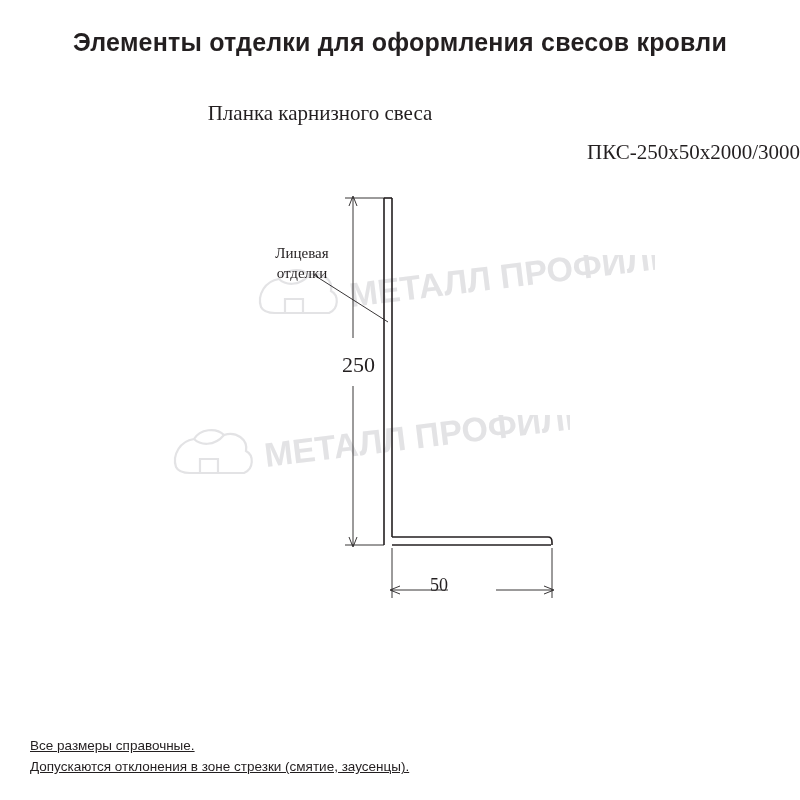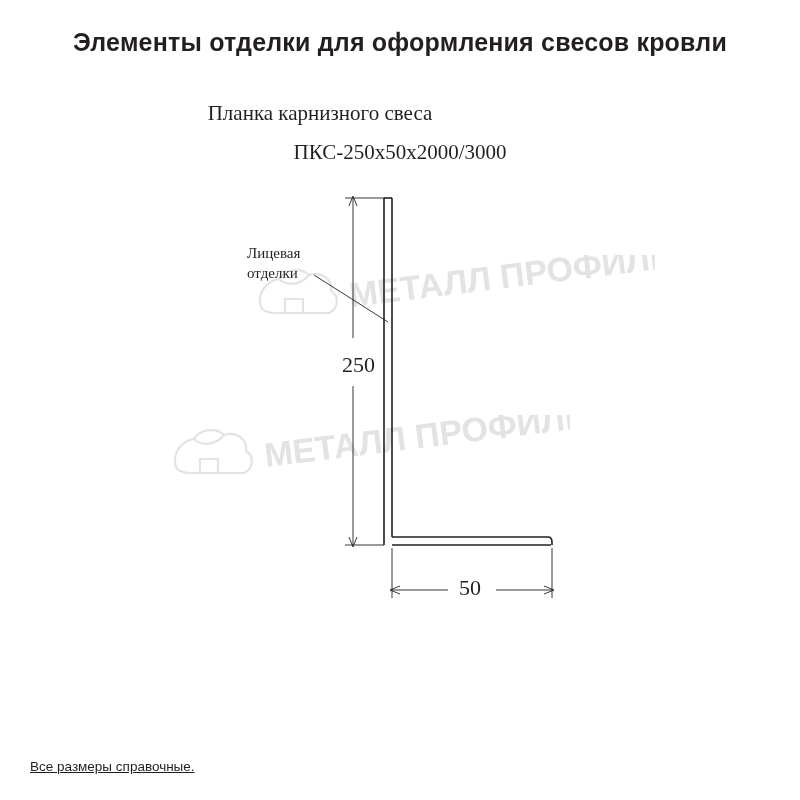--- a/index.html
+++ b/index.html
@@ -42,21 +42,21 @@
     font-size: 21px;
     font-family: "Liberation Serif", serif;
     color: #231f20;
   }
 
   .subtitle-2 {
     position: absolute;
     top: 140px;
     left: 0;
     width: 800px;
-    text-align: center;
+    text-align: right;
     font-size: 21px;
     font-family: "Liberation Serif", serif;
     color: #231f20;
   }
 
   .drawing {
     position: absolute;
     top: 170px;
     left: 0;
     width: 800px;
@@ -68,21 +68,21 @@
     pointer-events: none;
   }
   .wm-1 { top: 255px; left: 255px; }
   .wm-2 { top: 415px; left: 170px; }
 
   .face-label {
     position: absolute;
     left: 247px;
     top: 243px;
     width: 110px;
-    text-align: left;
+    text-align: center;
     font-size: 15px;
     font-family: "Liberation Serif", serif;
     line-height: 1.35;
     color: #231f20;
   }
 
   .dim-v {
     position: absolute;
     left: 320px;
     top: 352px;
@@ -90,22 +90,22 @@
     font-family: "Liberation Serif", serif;
     color: #231f20;
     margin-left: 22px;
   }
 
   .dim-h {
     position: absolute;
     left: 430px;
     top: 575px;
     width: 80px;
-    text-align: center;
-    font-size: 22px;
+    text-align: left;
+    font-size: 18px;
     font-family: "Liberation Serif", serif;
     color: #231f20;
   }
 
   .footnotes {
     position: absolute;
     left: 30px;
     bottom: 22px;
     font-size: 13.5px;
     line-height: 1.55;
@@ -184,15 +184,16 @@
   <div class="face-label">
     <span>Лицевая</span><br>
     <span>отделки</span>
   </div>
 
   <div class="dim-v">250</div>
   <div class="dim-h">50</div>
 
   <div class="footnotes">
     <div>Все размеры справочные.</div>
+    <div>Допускаются отклонения в зоне стрезки (смятие, заусенцы).</div>
   </div>
 
 </div>
 
 </body></html>

